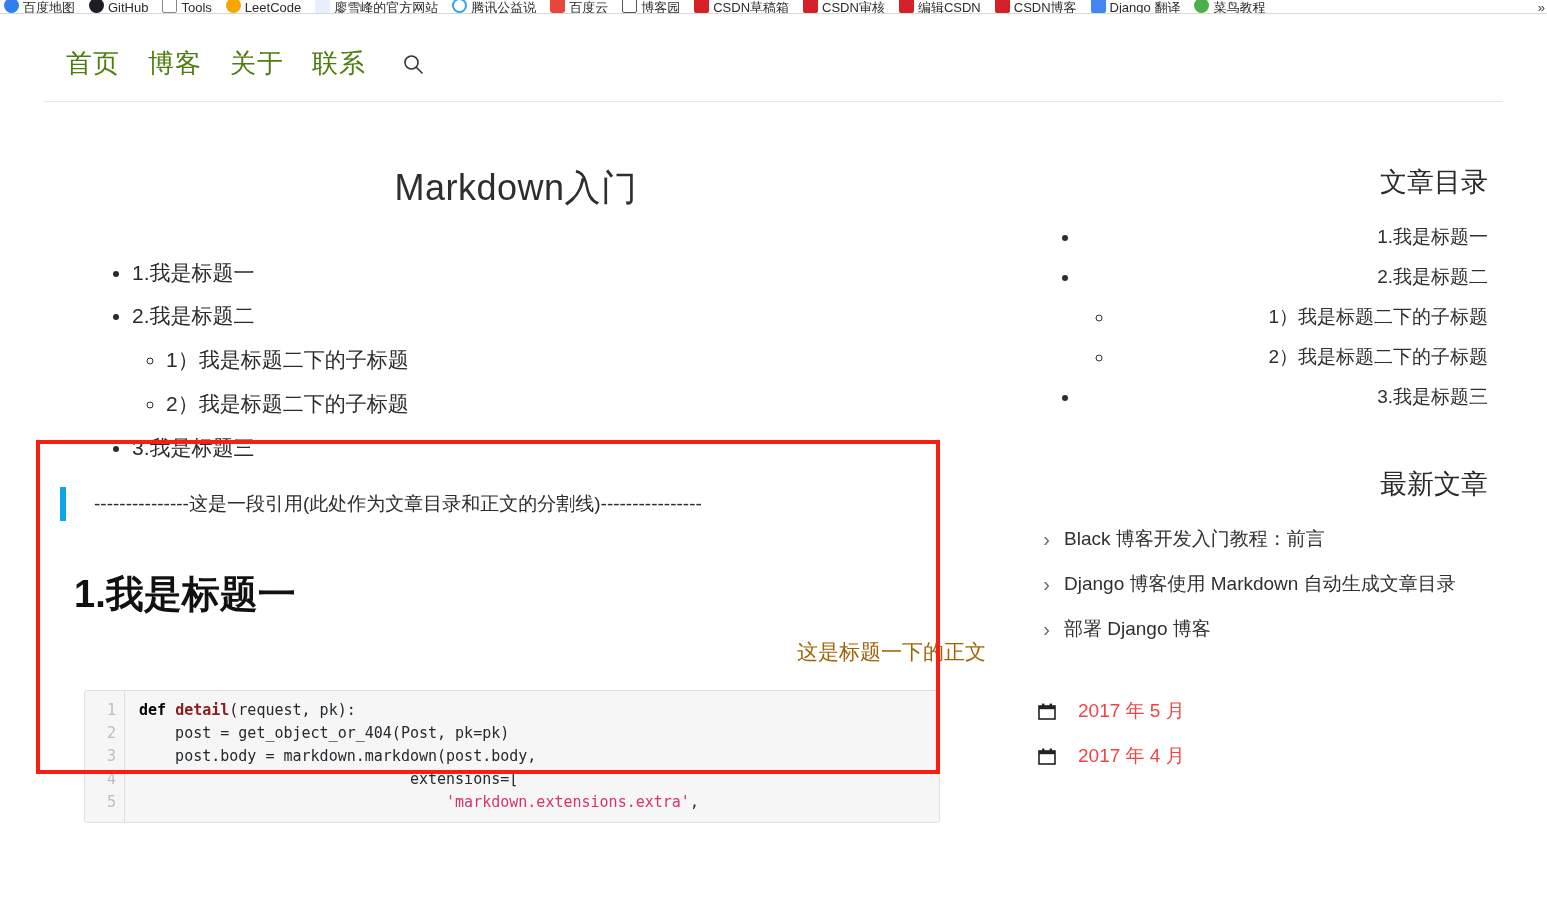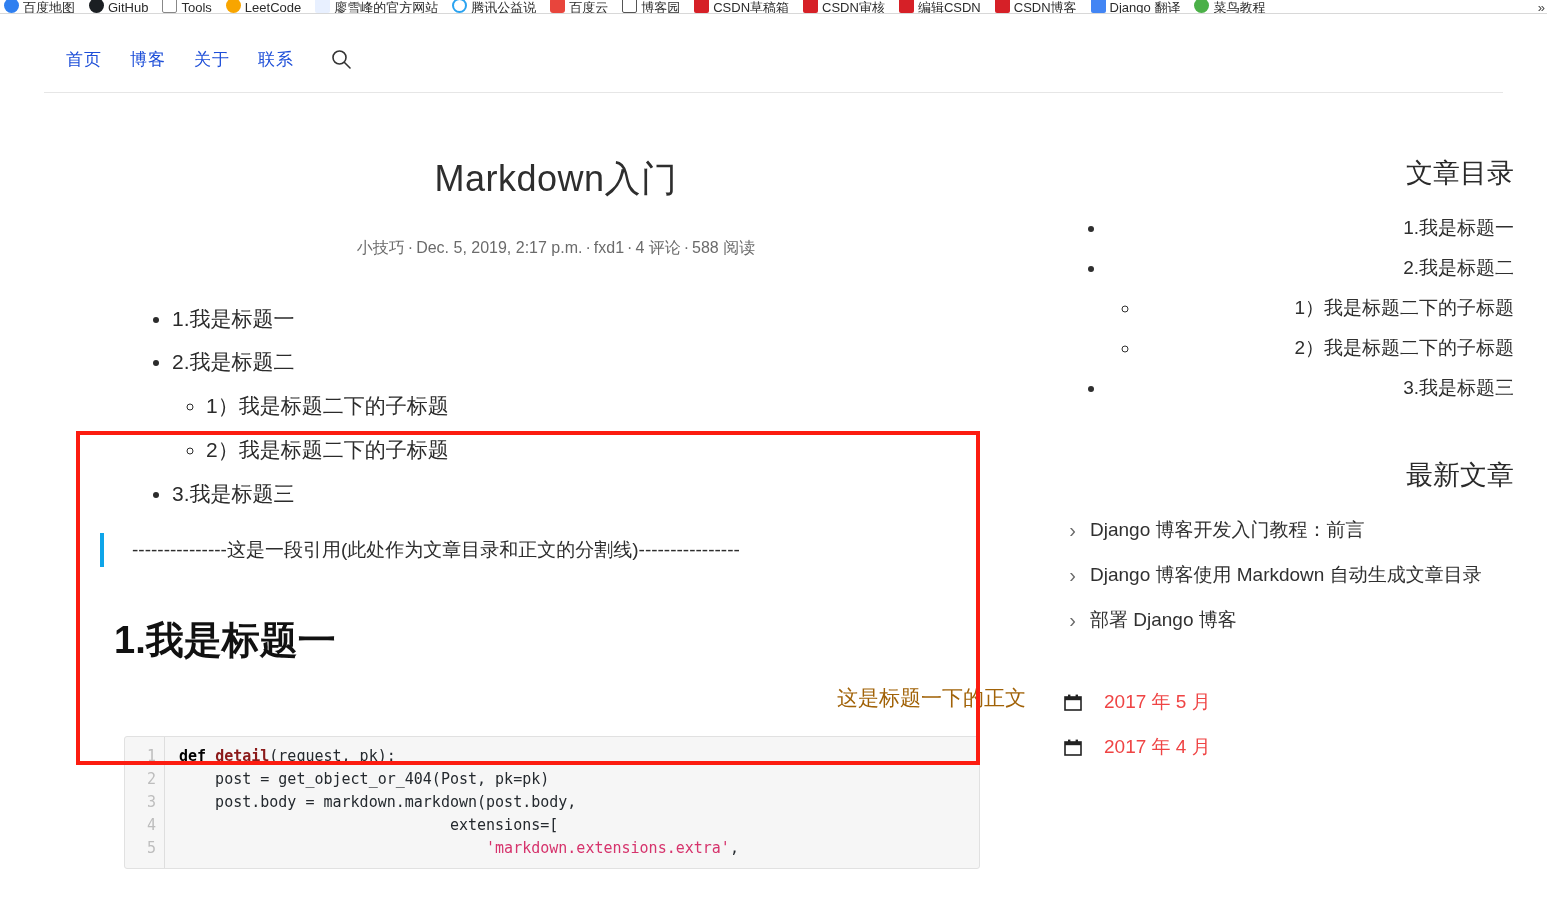--- a/index.html
+++ b/index.html
@@ -67,39 +67,38 @@
   .brand {
     font-size: 46px; line-height: 1.1;
     color: #0d0d0d; letter-spacing: -0.5px;
     white-space: nowrap;
   }
   .brand .b-strong { font-weight: 700; }
   .brand .b-light  { font-weight: 300; color: #1a1a1a; }
 
   .main-nav { display: flex; align-items: center; gap: 28px; padding-top: 14px; }
   .nav-link {
-    font-size: 17px; color: #1d4ed8; text-decoration: none;
+    font-size: 26px; color: #4d7c0f; text-decoration: none;
     letter-spacing: 1px; cursor: pointer;
   }
   .search-btn {
     margin-left: 6px; width: 26px; height: 26px;
     display: inline-flex; align-items: center; justify-content: center;
     cursor: pointer;
   }
   .hr-rule {
     margin: 20px 44px 0 44px;
     height: 1px; background: #e6e6e6;
   }
 
   
   .content {
     display: flex;
     padding: 62px 46px 0 46px;
-    gap: 18px;
-    margin-left: 40px;
+    gap: 32px;
   }
   .article-col { width: 940px; flex: 0 0 940px; position: relative; }
   .side-col    { width: 470px; flex: 0 0 470px; padding-left: 20px; text-align: right; }
 
   .article-title {
     text-align: center;
     font-size: 36px; font-weight: 400;
     color: #2e2e2e;
     margin: 0 0 34px 0;
     letter-spacing: 0.5px;
@@ -113,21 +112,21 @@
 
   
   .toc-body { margin-top: 46px; padding-left: 62px; }
   ul.lv1 { list-style: disc; margin: 0; padding-left: 24px; }
   ul.lv1 > li { font-size: 21px; color: #2b2b2b; margin-bottom: 16px; line-height: 1.3; }
   ul.lv2 { list-style: circle; margin: 16px 0 0 0; padding-left: 34px; }
   ul.lv2 > li { font-size: 21px; color: #2b2b2b; margin-bottom: 16px; }
 
   .blockquote {
     margin: 26px 0 0 14px;
-    border-left: 4px solid #0ea5e9;
+    border-left: 6px solid #0ea5e9;
     padding: 4px 0 4px 28px;
     font-size: 19px; color: #2d2d2d;
     white-space: nowrap;
   }
 
   
   .annot-box {
     position: absolute;
     left: -10px; top: 276px;
     width: 904px; height: 334px;
@@ -269,23 +268,20 @@
     </div>
   </div>
   <div class="hr-rule"></div>
 
   <div class="content">
 
     <div class="article-col">
 
       <h1 class="article-title">Markdown入门</h1>
 
-      <p class="article-meta">
-        <span>小技巧</span><span class="meta-sep">·</span><span>Dec. 5, 2019, 2:17 p.m.</span><span class="meta-sep">·</span><span>fxd1</span><span class="meta-sep">·</span><span>4 评论</span><span class="meta-sep">·</span><span>588 阅读</span>
-      </p>
 
       <div class="annot-box"></div>
 
       <div class="toc-body">
         <ul class="lv1" id="body-toc-host">
             <li>1.我是标题一</li>
             <li>2.我是标题二</li>
             <ul class="lv2">
               <li>1）我是标题二下的子标题</li>
               <li>2）我是标题二下的子标题</li>
@@ -324,21 +320,21 @@
             </ul>
             <li>3.我是标题三</li>
           </ul>
       </div>
 
       <div class="side-block">
         <h3 class="side-h">最新文章</h3>
         <div id="recent-host">
             <div class="post-row">
               <span class="chev">›</span>
-              <span class="txt">Django 博客开发入门教程：前言</span>
+              <span class="txt">Black 博客开发入门教程：前言</span>
             </div>
             <div class="post-row">
               <span class="chev">›</span>
               <span class="txt">Django 博客使用 Markdown 自动生成文章目录</span>
             </div>
             <div class="post-row">
               <span class="chev">›</span>
               <span class="txt">部署 Django 博客</span>
             </div>
           </div>

